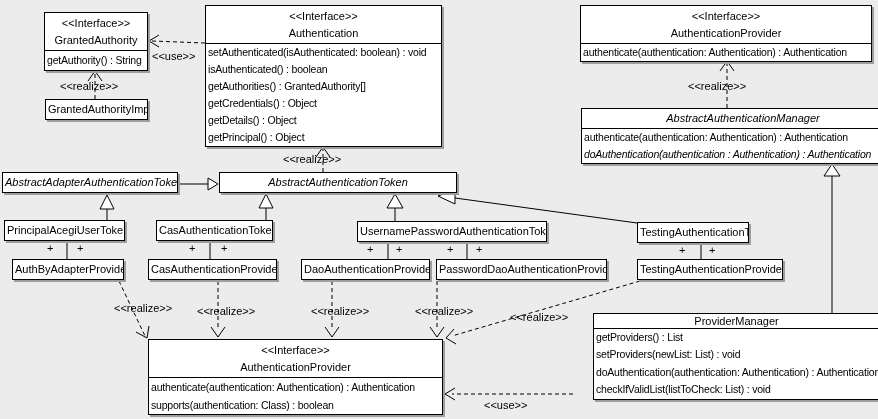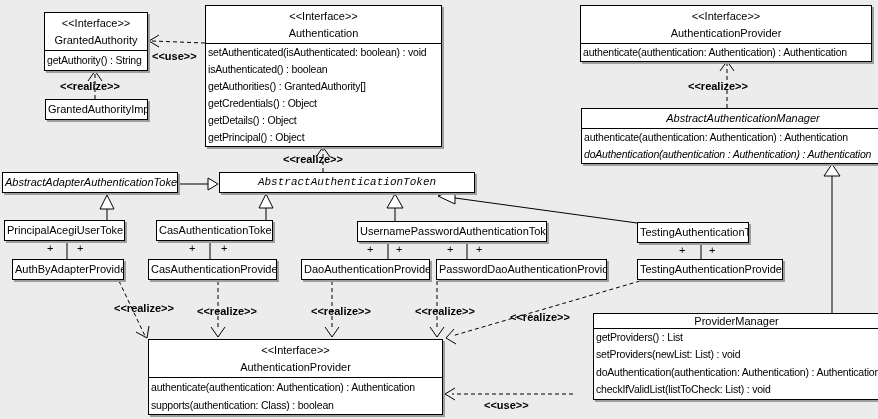--- a/index.html
+++ b/index.html
@@ -20,21 +20,21 @@
   .title-only{line-height:19px;text-align:center;white-space:nowrap;overflow:hidden;padding:0 2px;}
   .title-row{line-height:19px;text-align:center;border-bottom:1px solid #000;white-space:nowrap;overflow:hidden;}
   .title-row.slim{line-height:14px;}
   .m{line-height:17px;padding:0 2px;white-space:nowrap;overflow:hidden;
      font-size:10.5px;letter-spacing:-0.2px;text-align:left;}
   .m.tall{line-height:19px;}
   .m.mid{line-height:18px;}
   .m.pm{line-height:17.4px;}
   .abstract{font-style:italic;}
   .italic{font-style:italic;}
-  .lbl{position:absolute;z-index:3;white-space:nowrap;line-height:12px;font-size:11px;font-weight:bold;}
+  .lbl{position:absolute;z-index:3;white-space:nowrap;line-height:12px;font-size:11px;}
   .plus{position:absolute;z-index:3;font-size:11px;line-height:11px;}
 </style>
 </head>
 <body>
 
 <svg id="wires" viewBox="0 0 878 419" xmlns="http://www.w3.org/2000/svg">
   <g stroke="#000" stroke-width="1" fill="none">
 
     <g>
       <line x1="178" y1="184" x2="208" y2="184"></line>
@@ -146,21 +146,21 @@
 <div class="uml-box" style="left:581px;top:108px;width:324px;">
   <div class="title-row abstract">AbstractAuthenticationManager</div>
   <div class="m">authenticate(authentication: Authentication) : Authentication</div>
   <div class="m italic">doAuthentication(authentication : Authentication) : Authentication</div>
 </div>
 
 <div class="uml-box" style="left:2px;top:172px;width:176px;">
   <div class="title-only abstract">AbstractAdapterAuthenticationToken</div>
 </div>
 
-<div class="uml-box" style="left:219px;top:172px;width:256px;font-family:Liberation Mono, monospace;">
+<div class="uml-box" style="left:219px;top:172px;width:238px;">
   <div class="title-only abstract">AbstractAuthenticationToken</div>
 </div>
 
 <div class="uml-box" style="left:4px;top:220px;width:121px;">
   <div class="title-only">PrincipalAcegiUserToken</div>
 </div>
 
 <div class="uml-box" style="left:156px;top:220px;width:117px;">
   <div class="title-only">CasAuthenticationToken</div>
 </div>

